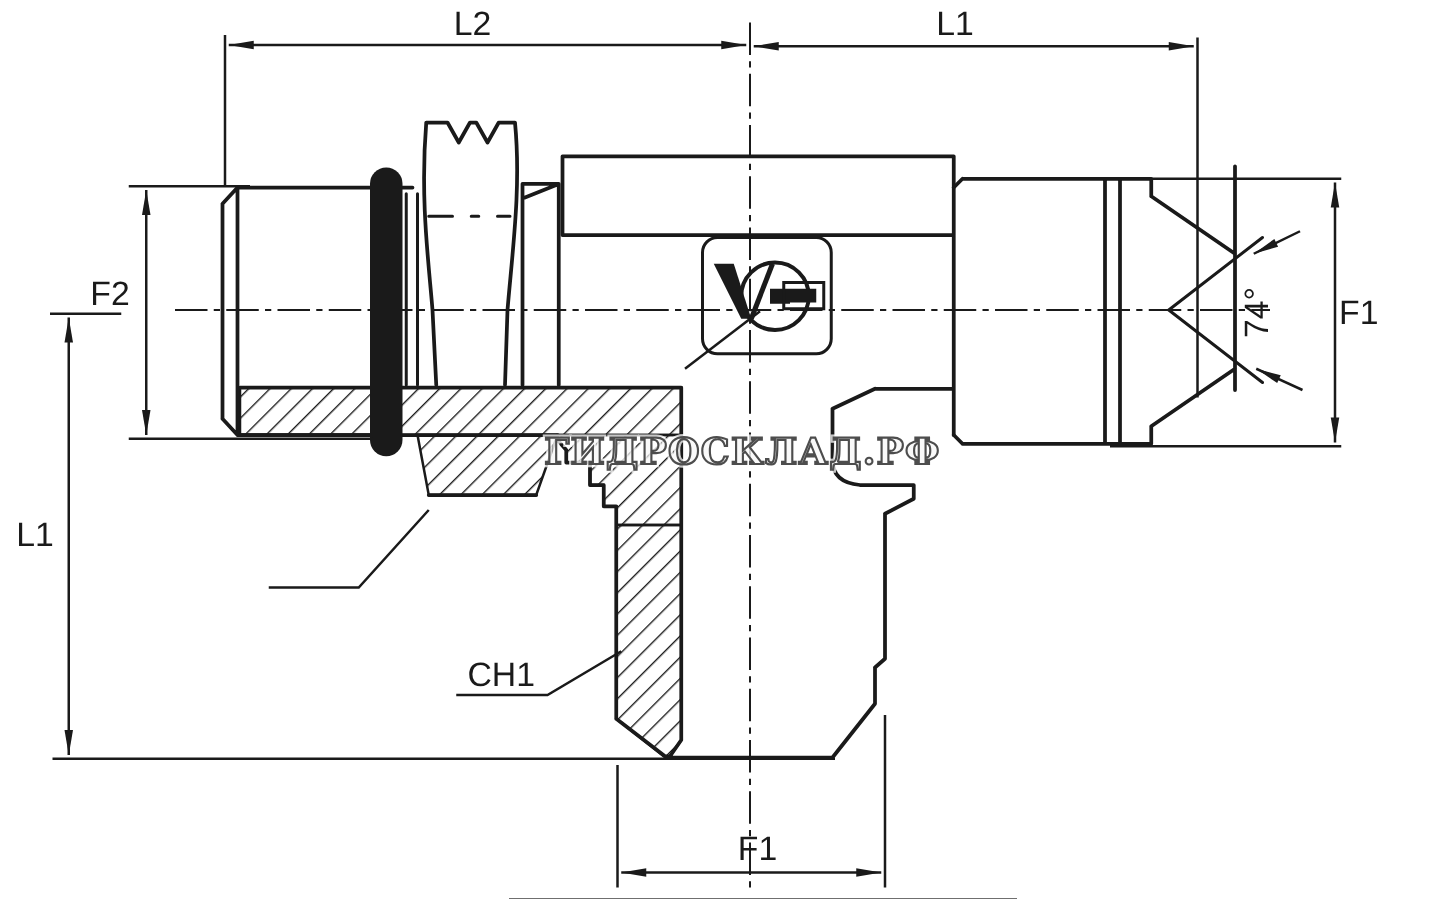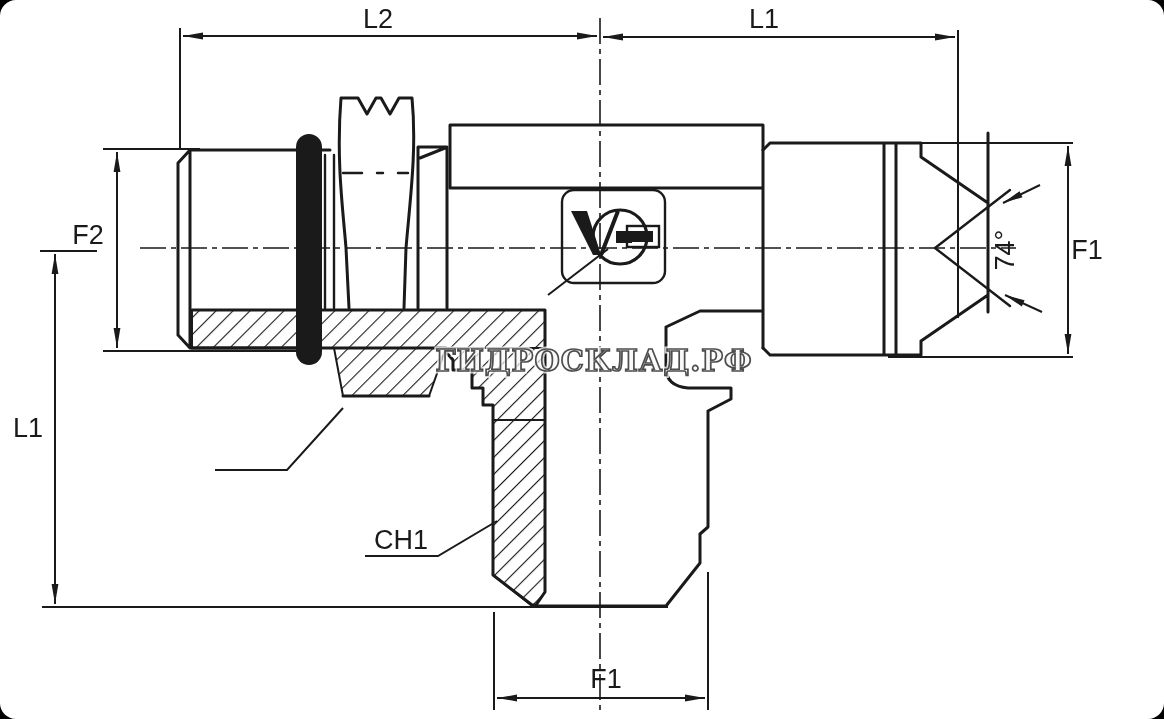--- a/index.html
+++ b/index.html
@@ -1,17 +1,17 @@
 <!DOCTYPE html>
 <html><head>
 <meta charset="utf-8">
 <style>
   html,body{margin:0;padding:0;background:#000;}
   .stage{position:relative;width:1164px;height:719px;background:#000;overflow:hidden;}
-  .canvas{position:absolute;inset:0;background:#fff;border-radius:16px;}
+  .canvas{position:absolute;inset:0;background:#fff;border-radius:0;}
   svg{display:block;width:1164px;height:719px;}
   text{font-family:"Liberation Sans", sans-serif;}
   .dimtext{font-size:27px;fill:#1a1a1a;}
   .wm{font-family:"DejaVu Serif", serif;font-weight:bold;font-size:29px;letter-spacing:1px;}
 </style>
 </head>
 <body>
 
 <div class="stage">
  <div class="canvas">

